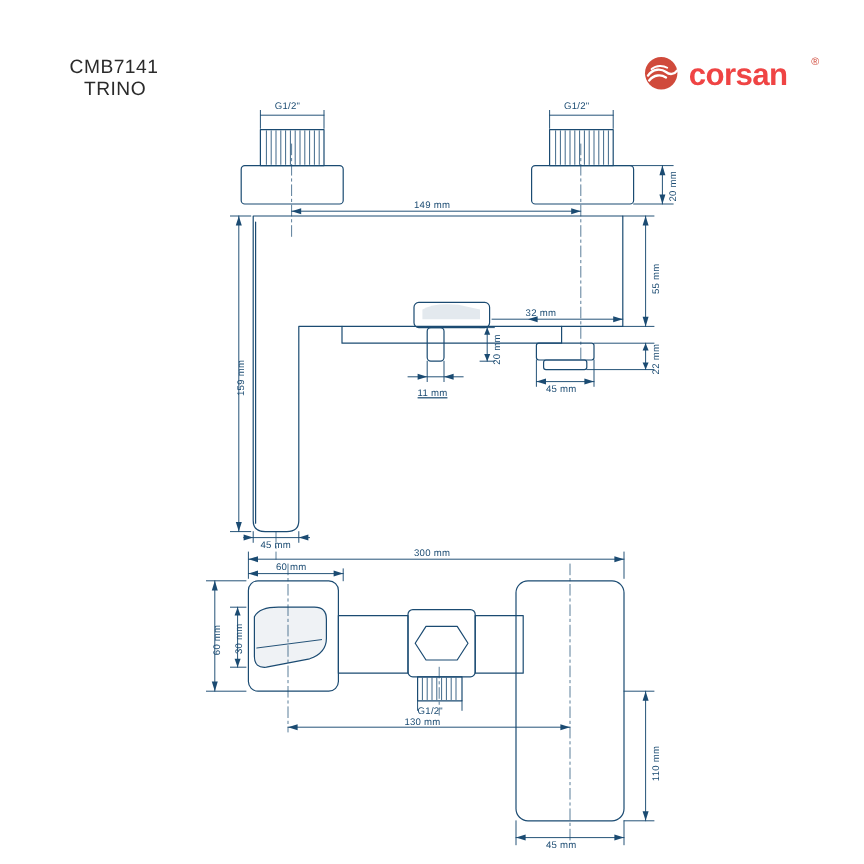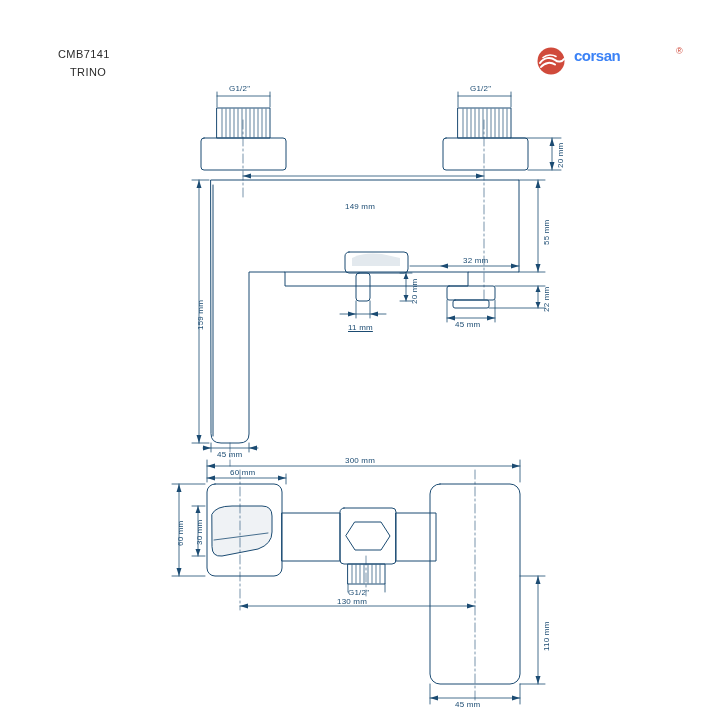--- a/index.html
+++ b/index.html
@@ -25,39 +25,39 @@
     white-space: nowrap;
     letter-spacing: 0.2px;
   }
   .label.vert {
     transform-origin: left top;
     transform: rotate(-90deg);
   }
   .title {
     position: absolute;
     color: #2b2b2b;
-    font-size: 11px;
+    font-size: 16px;
     letter-spacing: 0.4px;
     font-family: "Liberation Sans", sans-serif;
     white-space: nowrap;
   }
   #brand {
     position: absolute;
     left: 534px;
     top: 46px;
     width: 160px;
     height: 30px;
   }
   #brand .brandtext {
     position: absolute;
     left: 40px;
     top: 1px;
-    font-size: 15px;
+    font-size: 26px;
     font-weight: bold;
-    color: #3b82f6;
+    color: #ef4444;
     letter-spacing: -0.5px;
     font-family: "Liberation Sans", sans-serif;
   }
   #brand .reg {
     position: absolute;
     left: 142px;
     top: 0px;
     font-size: 9px;
     color: #d04a3b;
     font-family: "Liberation Sans", sans-serif;
@@ -317,27 +317,27 @@
         <line x1="430" y1="698" x2="520" y2="698"></line>
         <path d="M430 698 l8 -2.5 v5 z" fill="#1b4b72" stroke="none"></path>
         <path d="M520 698 l-8 -2.5 v5 z" fill="#1b4b72" stroke="none"></path>
       </g>
 
     </g>
   </svg>
 
   <div class="label" style="left:229px; top:84px;">G1/2"</div>
   <div class="label" style="left:470px; top:84px;">G1/2"</div>
-  <div class="label" style="left:345px; top:166px;margin-top:36px;">149 mm</div>
+  <div class="label" style="left:345px; top:166px;">149 mm</div>
 
   <div class="label vert" style="left:556px; top:168px;">20 mm</div>
   <div class="label vert" style="left:542px; top:245px;">55 mm</div>
   <div class="label vert" style="left:542px; top:312px;">22 mm</div>
 
-  <div class="label" style="left:463px; top:256px;text-align:right;">32 mm</div>
+  <div class="label" style="left:438px; top:256px;text-align:right;">32 mm</div>
   <div class="label" style="left:455px; top:320px;">45 mm</div>
   <div class="label vert" style="left:410px; top:304px;">20 mm</div>
   <div class="label" style="left:348px; top:323px;text-decoration:underline;">11 mm</div>
 
   <div class="label vert" style="left:196px; top:330px;">159 mm</div>
   <div class="label" style="left:217px; top:450px;">45 mm</div>
 
   <div class="label" style="left:345px; top:456px;">300 mm</div>
   <div class="label" style="left:230px; top:468px;">60 mm</div>
   <div class="label vert" style="left:176px; top:546px;">60 mm</div>

